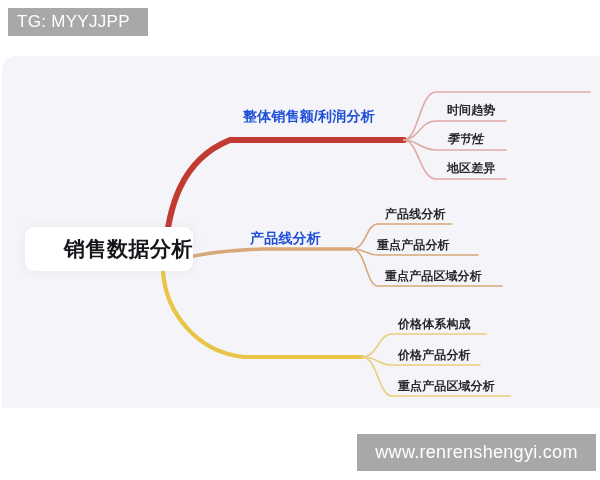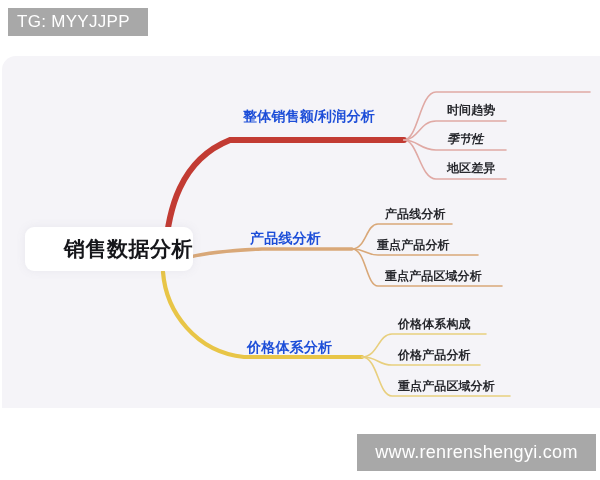--- a/index.html
+++ b/index.html
@@ -160,21 +160,20 @@
     <path d="M 362 357 C 378 357, 378 365, 392 365 L 480 365" fill="none" stroke="#e8cf7e" stroke-width="1.6" stroke-linecap="round"></path>
     <path d="M 362 357 C 378 357, 378 396, 392 396 L 510 396" fill="none" stroke="#e8cf7e" stroke-width="1.6" stroke-linecap="round"></path>
   </svg>
 
   <div class="root-node">
     <span class="root-label">销售数据分析</span>
   </div>
 
   <div class="branch-label b0">整体销售额/利润分析</div>
   <div class="branch-label b1">产品线分析</div>
-  <div class="branch-label b2">价格体系分析</div>
 
   <div class="leaf-label r1">时间趋势</div>
   <div class="leaf-label r2">季节性</div>
   <div class="leaf-label r3">地区差异</div>
 
   <div class="leaf-label o0">产品线分析</div>
   <div class="leaf-label o1">重点产品分析</div>
   <div class="leaf-label o2">重点产品区域分析</div>
 
   <div class="leaf-label y0">价格体系构成</div>

